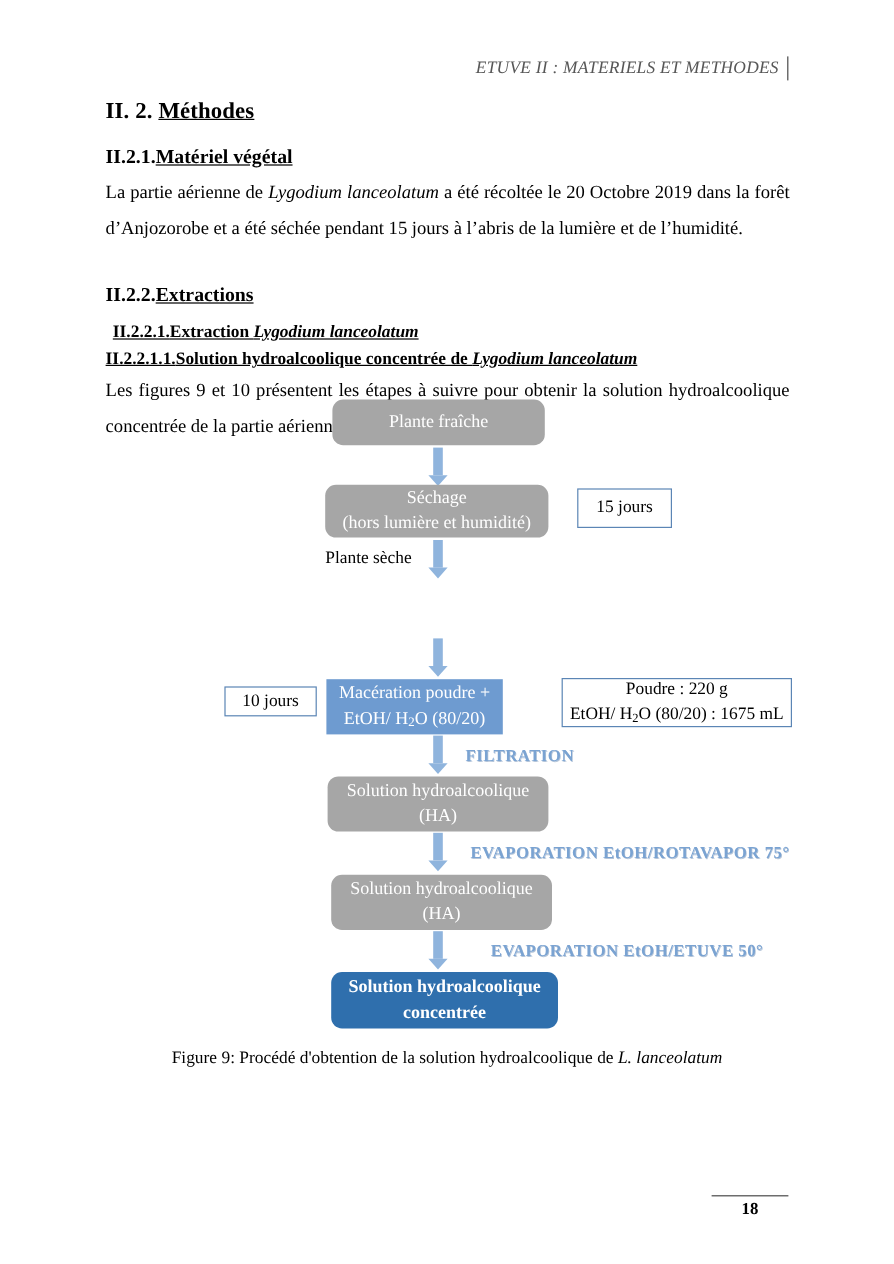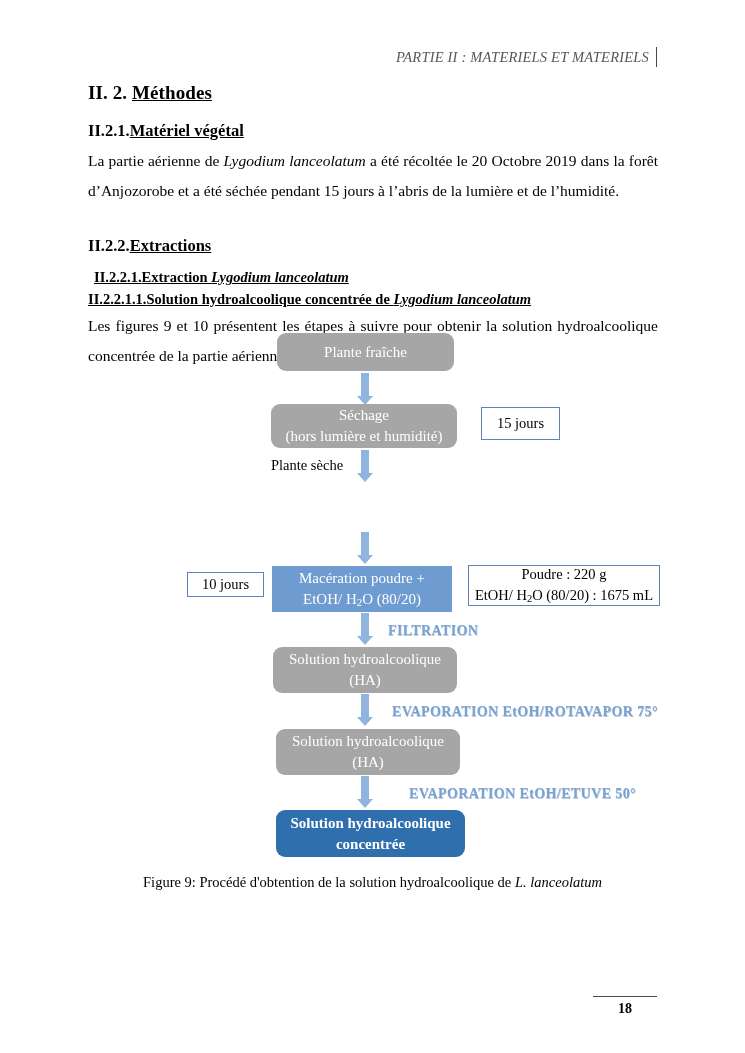--- a/index.html
+++ b/index.html
@@ -212,21 +212,21 @@
     font-weight: bold;
     color: #000000;
   }
 
   sub { font-size: .72em; vertical-align: -0.22em; }
 </style>
 </head>
 <body>
 
 <div class="page-header">
-  <span class="hdr-text">PARTIE II : MATERIELS ET MATERIELS</span>
+  <span class="hdr-text">ETUVE II : MATERIELS ET METHODES</span>
   <span class="hdr-bar"></span>
 </div>
 
 <div class="content">
 
   <h1 class="sec-title">
     <span>II. 2. </span><span class="u">Méthodes</span>
   </h1>
 
   <h2 class="sub-title">
@@ -286,21 +286,21 @@
 
   <div class="arrow" style="left:357px; top:532px; height:32px;">
     <span class="shaft" style="height:23px;"></span>
     <span class="head" style="top:23px;"></span>
   </div>
 
   <div class="callout" style="left:187px; top:572px; width:77px; height:25px;">
     <span>10 jours</span>
   </div>
 
-  <div class="node blue-mid" style="left:272px; top:566px; width:180px; height:46px;">
+  <div class="node blue-mid" style="left:272px; top:566px; width:147px; height:46px;">
     <span>
       <span>Macération poudre +</span><br>
       <span>EtOH/ H<sub>2</sub>O (80/20)</span>
     </span>
   </div>
 
   <div class="callout" style="left:468px; top:565px; width:192px; height:41px;">
     <span>
       <span>Poudre : 220 g</span><br>
       <span>EtOH/ H<sub>2</sub>O (80/20) : 1675 mL</span>

